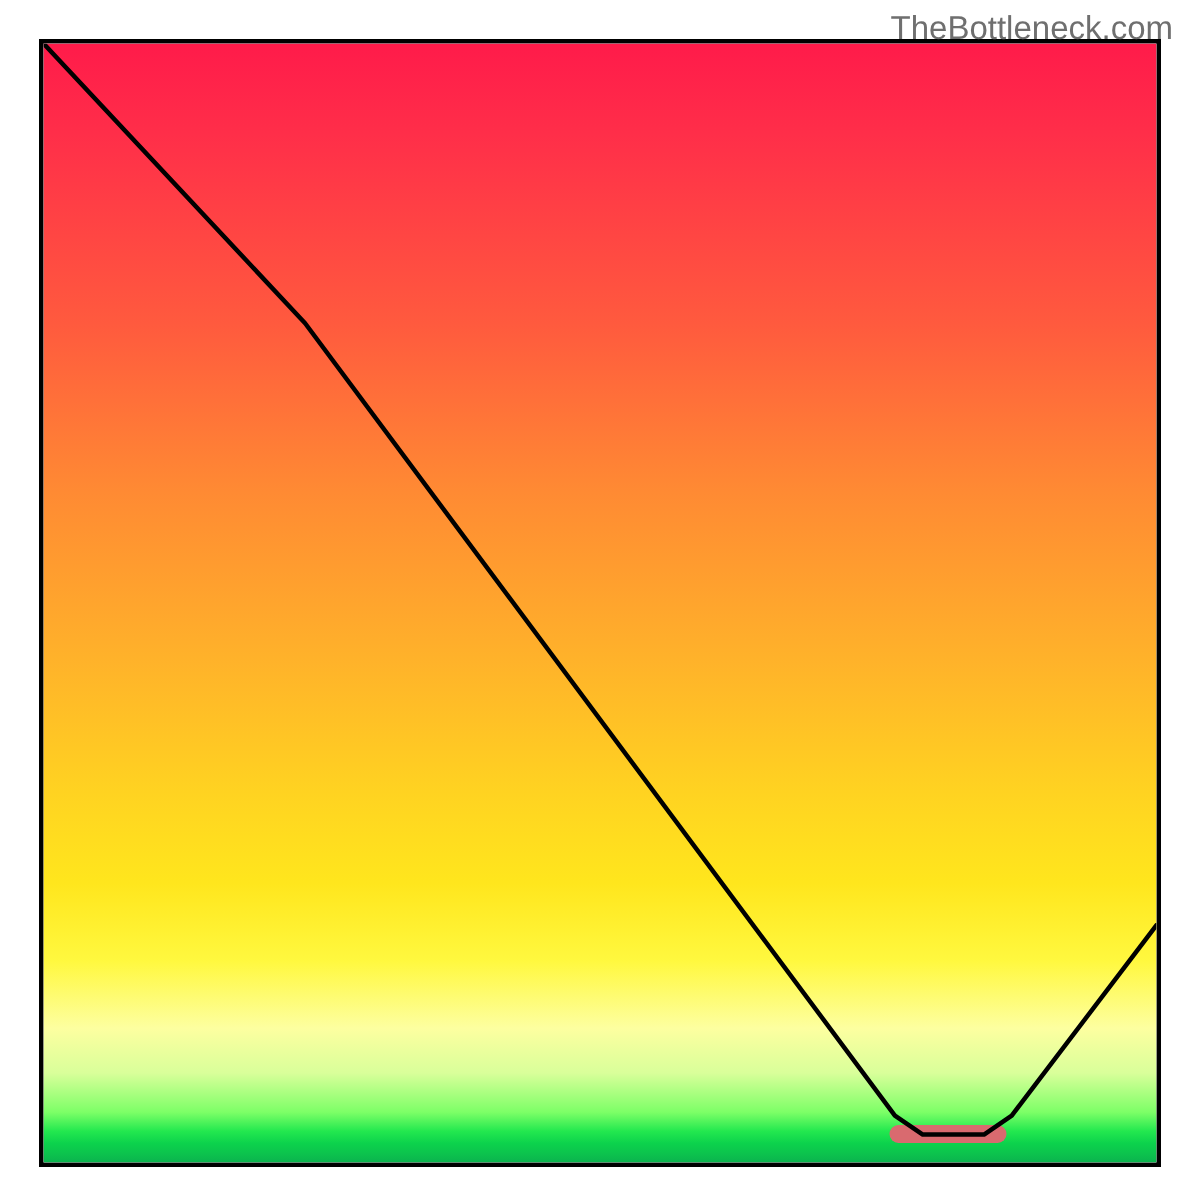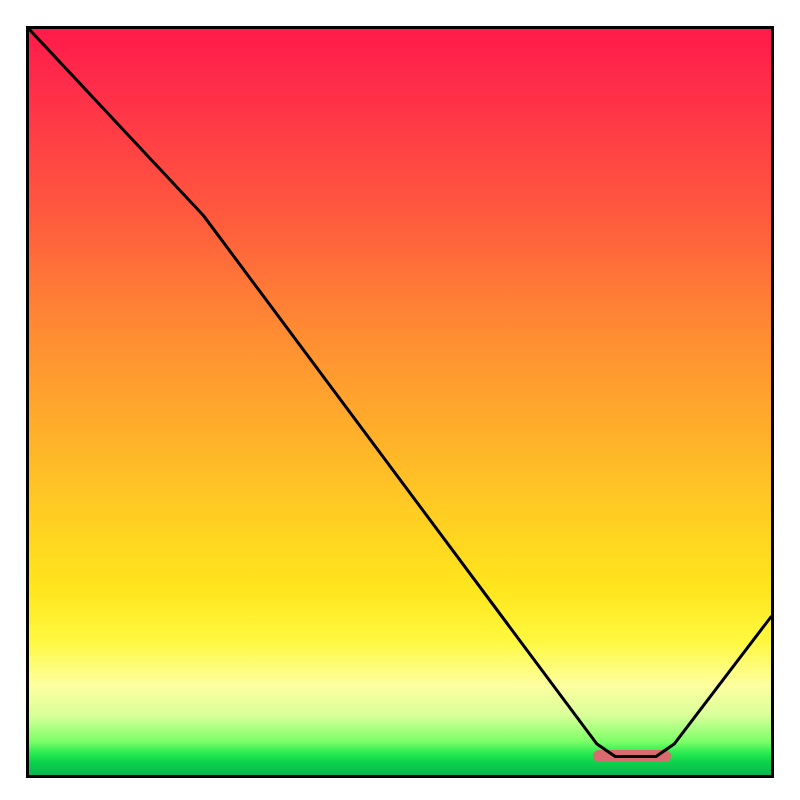--- a/index.html
+++ b/index.html
@@ -71,20 +71,21 @@
     height: 12px;
     border-radius: 6px;
     background: #d96a6f;
     z-index: 2;
   }
 </style>
 </head>
 <body>
 
 <div class="wrap">
+  <div class="watermark">TheBottleneck.com</div>
 
   <div class="plot">
     <div class="gradient"></div>
 
     <div id="marker" class="marker" style="left: 563.92px; width: 77.91px; top: 721.35px;"></div>
 
     <svg class="lines" viewBox="0 0 742 746" preserveAspectRatio="none">
       <path id="curve-path" fill="none" stroke="#000" stroke-width="3" stroke-linejoin="round" stroke-linecap="round" d="M 0.0 0.0 L 174.4 186.5 L 567.6 714.7 L 586.2 727.4 L 627.0 727.4 L 645.5 714.7 L 742.0 587.8"></path>
     </svg>
   </div>

